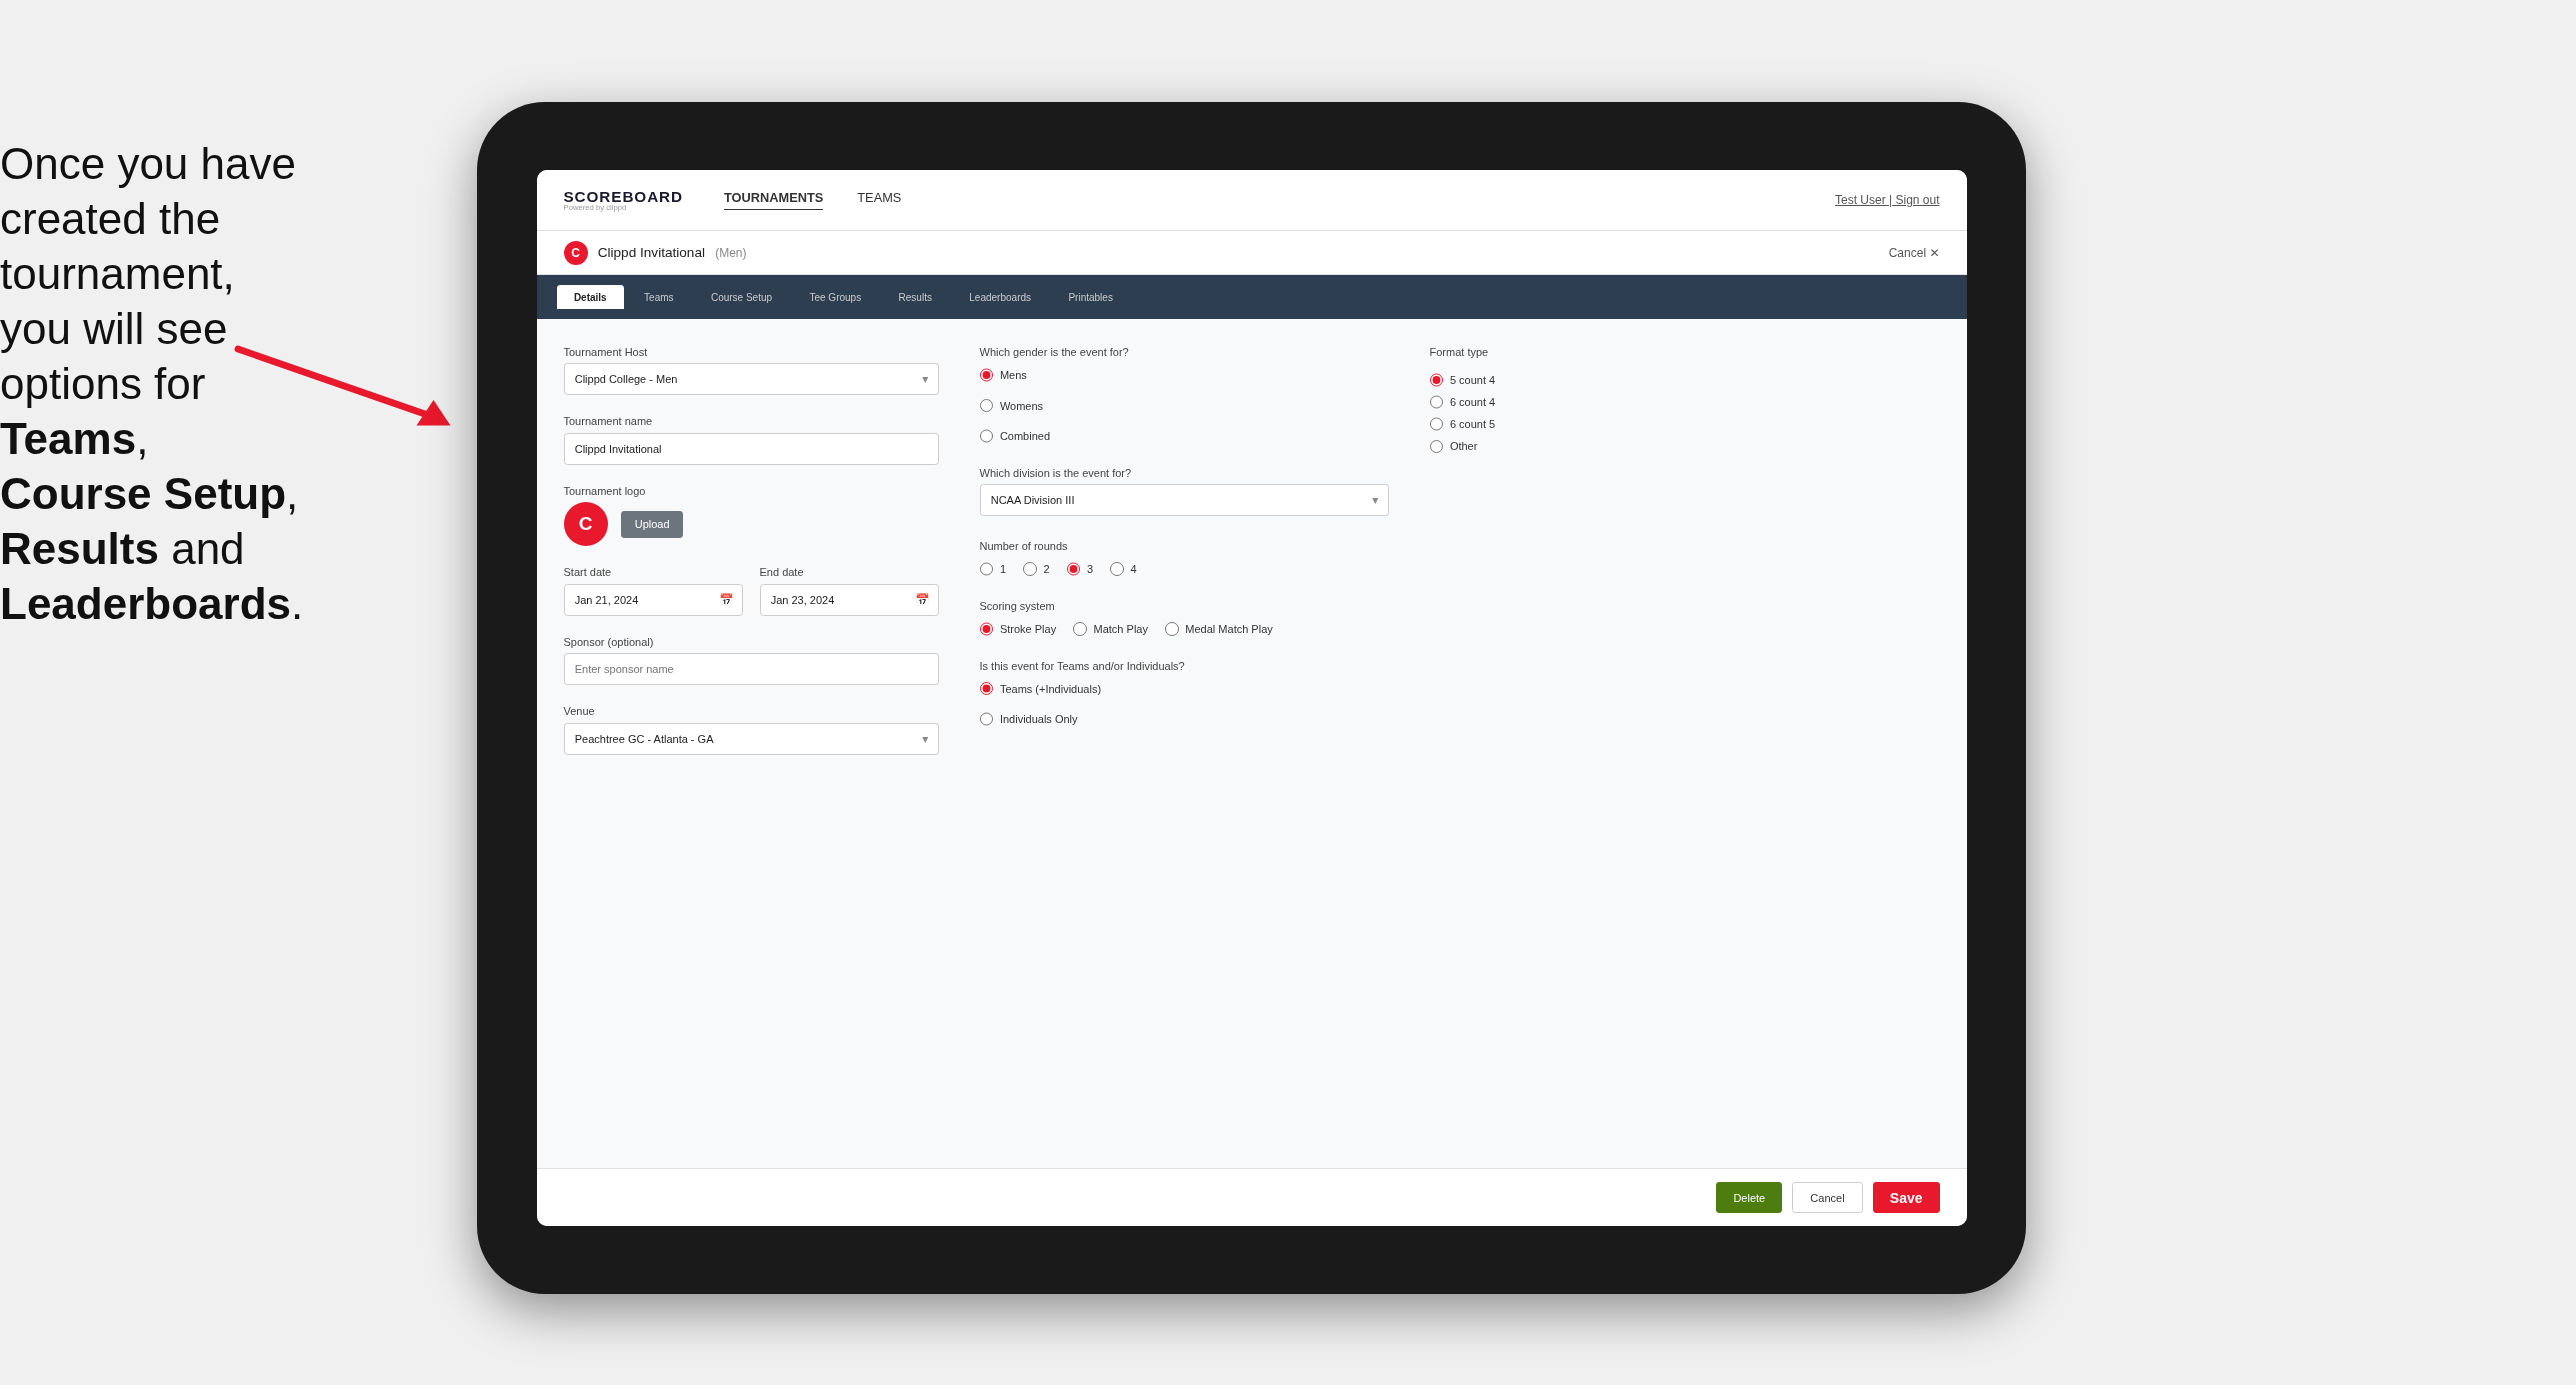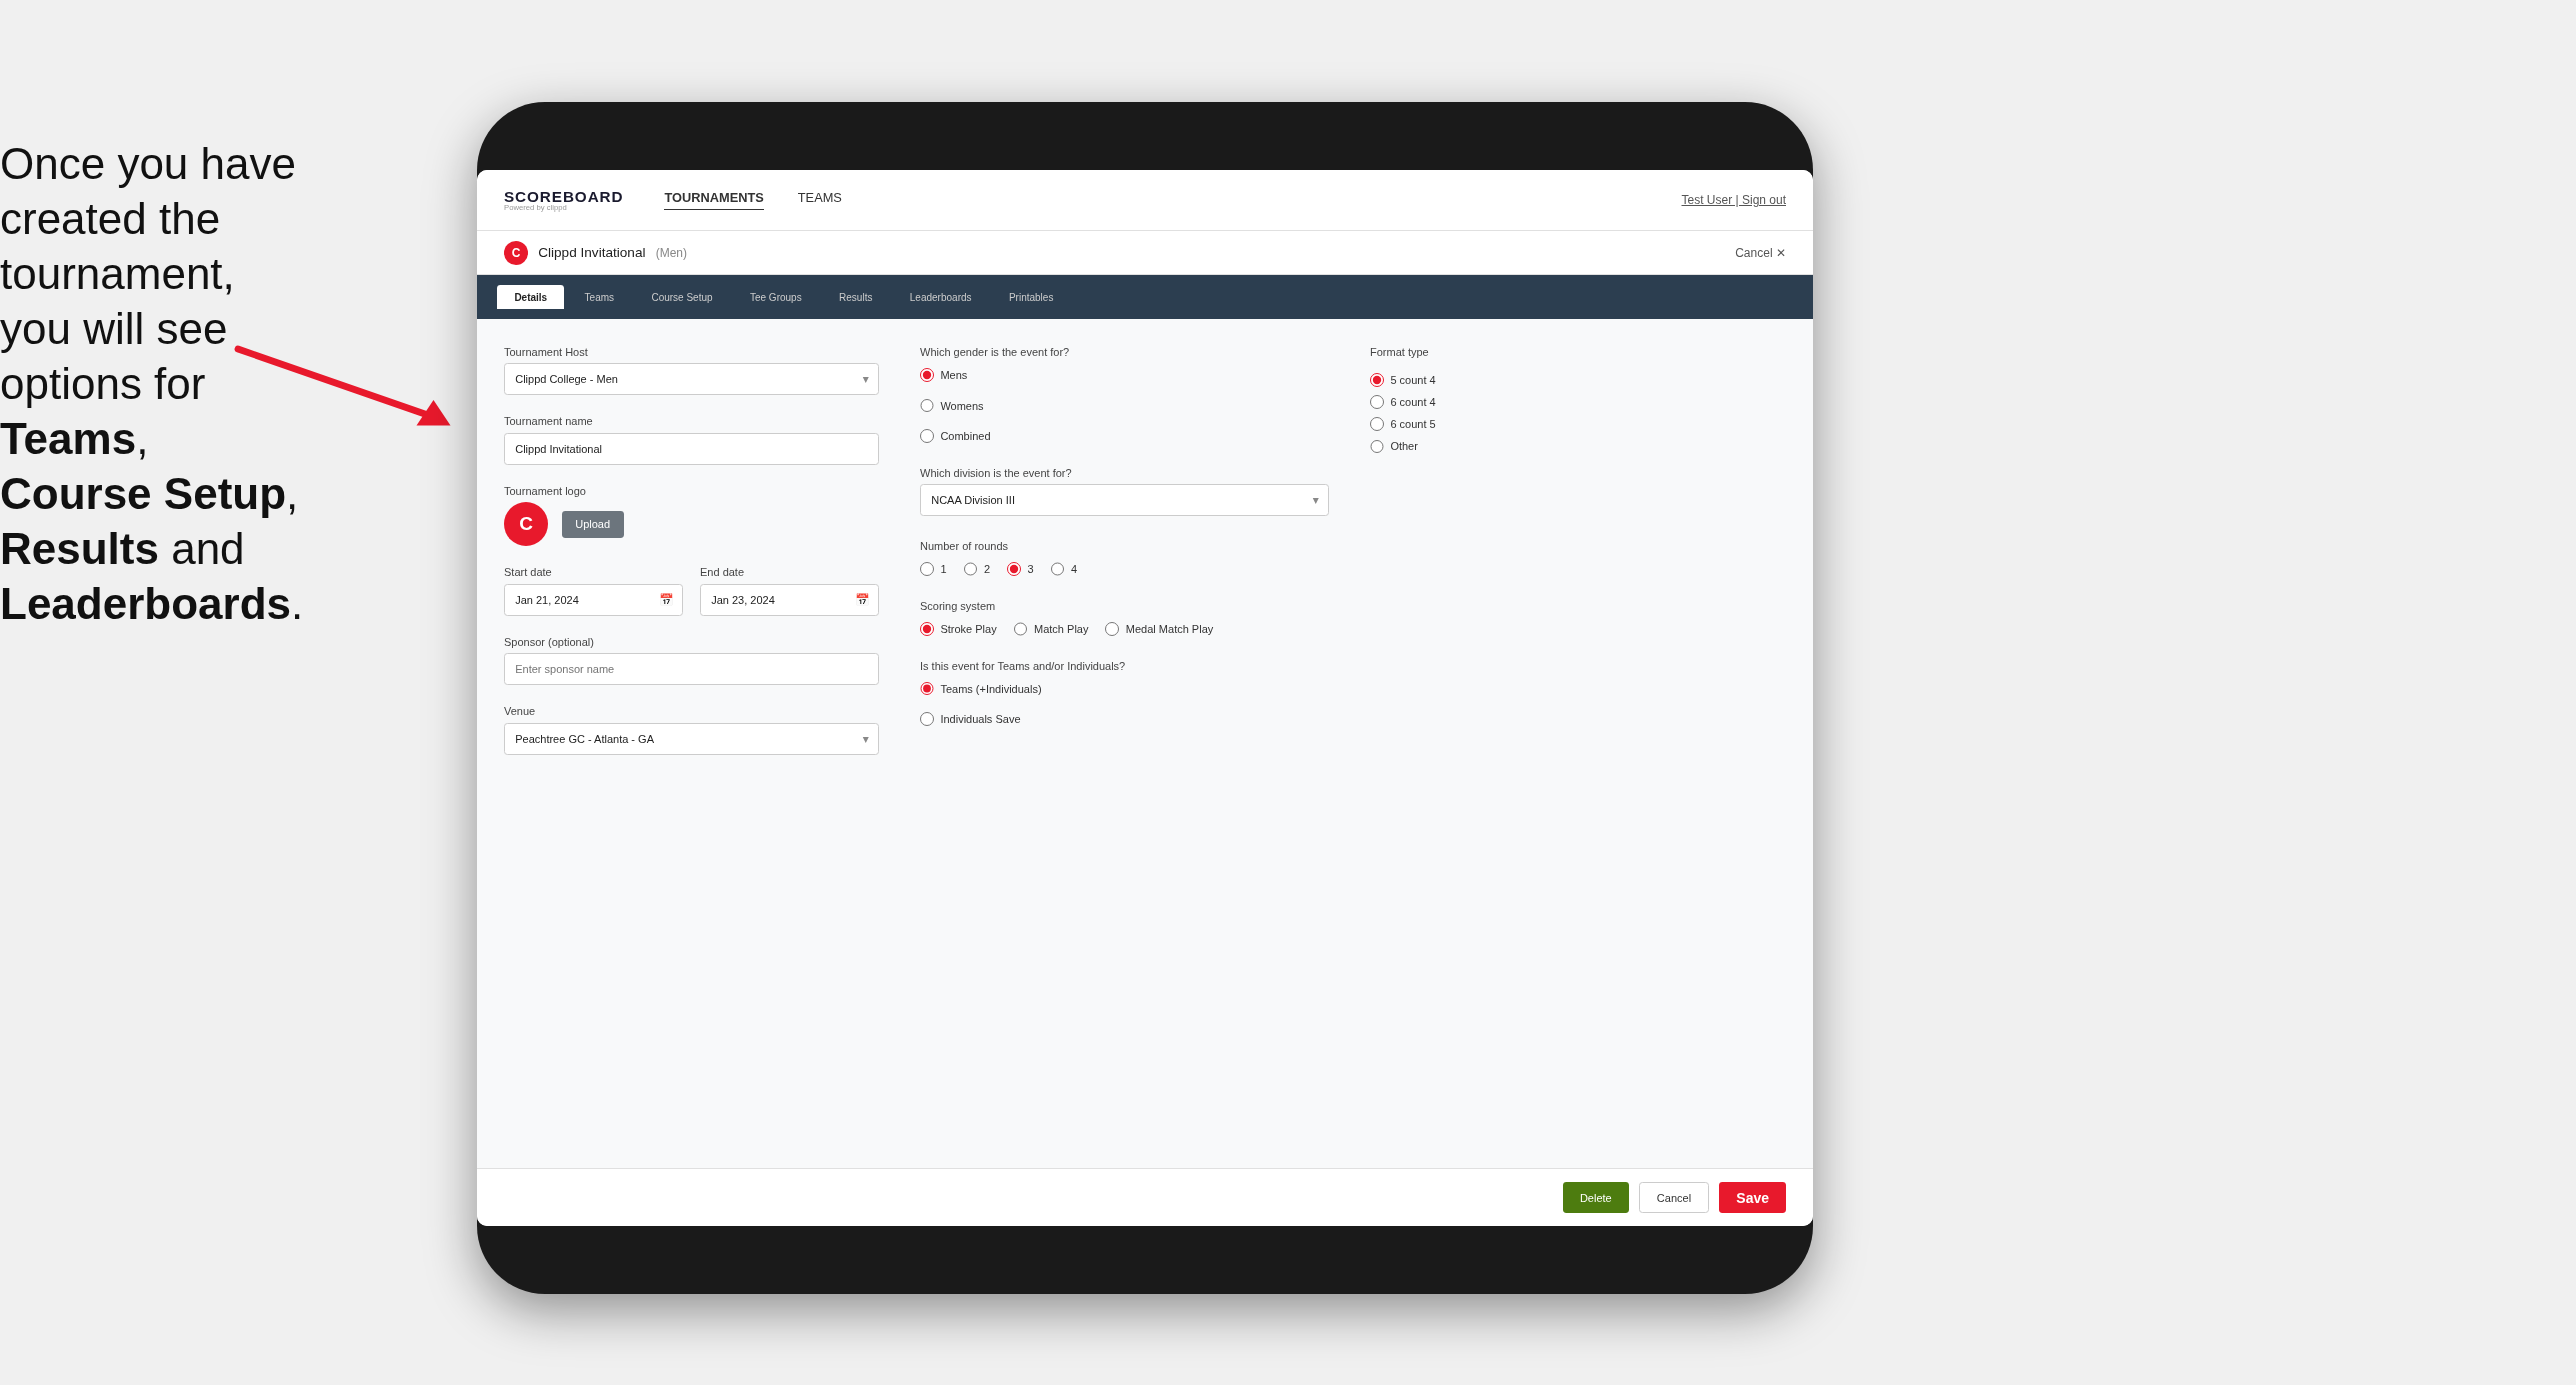--- a/index.html
+++ b/index.html
@@ -24,21 +24,21 @@
     }
     .instruction-text strong {
       font-weight: 800;
     }
 
     
     .tablet-shell {
       position: absolute;
       left: 477px;
       top: 102px;
-      width: 1336px;
+      width: 1549px;
       height: 1192px;
       background: #1a1a1a;
       border-radius: 68px;
       box-shadow: 0 17px 51px rgba(0,0,0,0.4);
       display: flex;
       align-items: center;
       justify-content: center;
     }
 
     .tablet-screen {
@@ -621,21 +621,21 @@
 
         <div class="form-group">
           <div class="section-title">Is this event for Teams and/or Individuals?</div>
           <div class="radio-group radio-row">
             <label class="radio-option">
               <input type="radio" name="team" checked="" style="">
               <span class="radio-label">Teams (+Individuals)</span>
             </label>
             <label class="radio-option">
               <input type="radio" name="team" style="">
-              <span class="radio-label">Individuals Save</span>
+              <span class="radio-label">Individuals Only</span>
             </label>
           </div>
         </div>
       </div>
 
       <div class="right-column">
         <div class="section-title">Format type</div>
         <div class="radio-group">
           <label class="radio-option">
             <input type="radio" name="format" checked="" style="">

